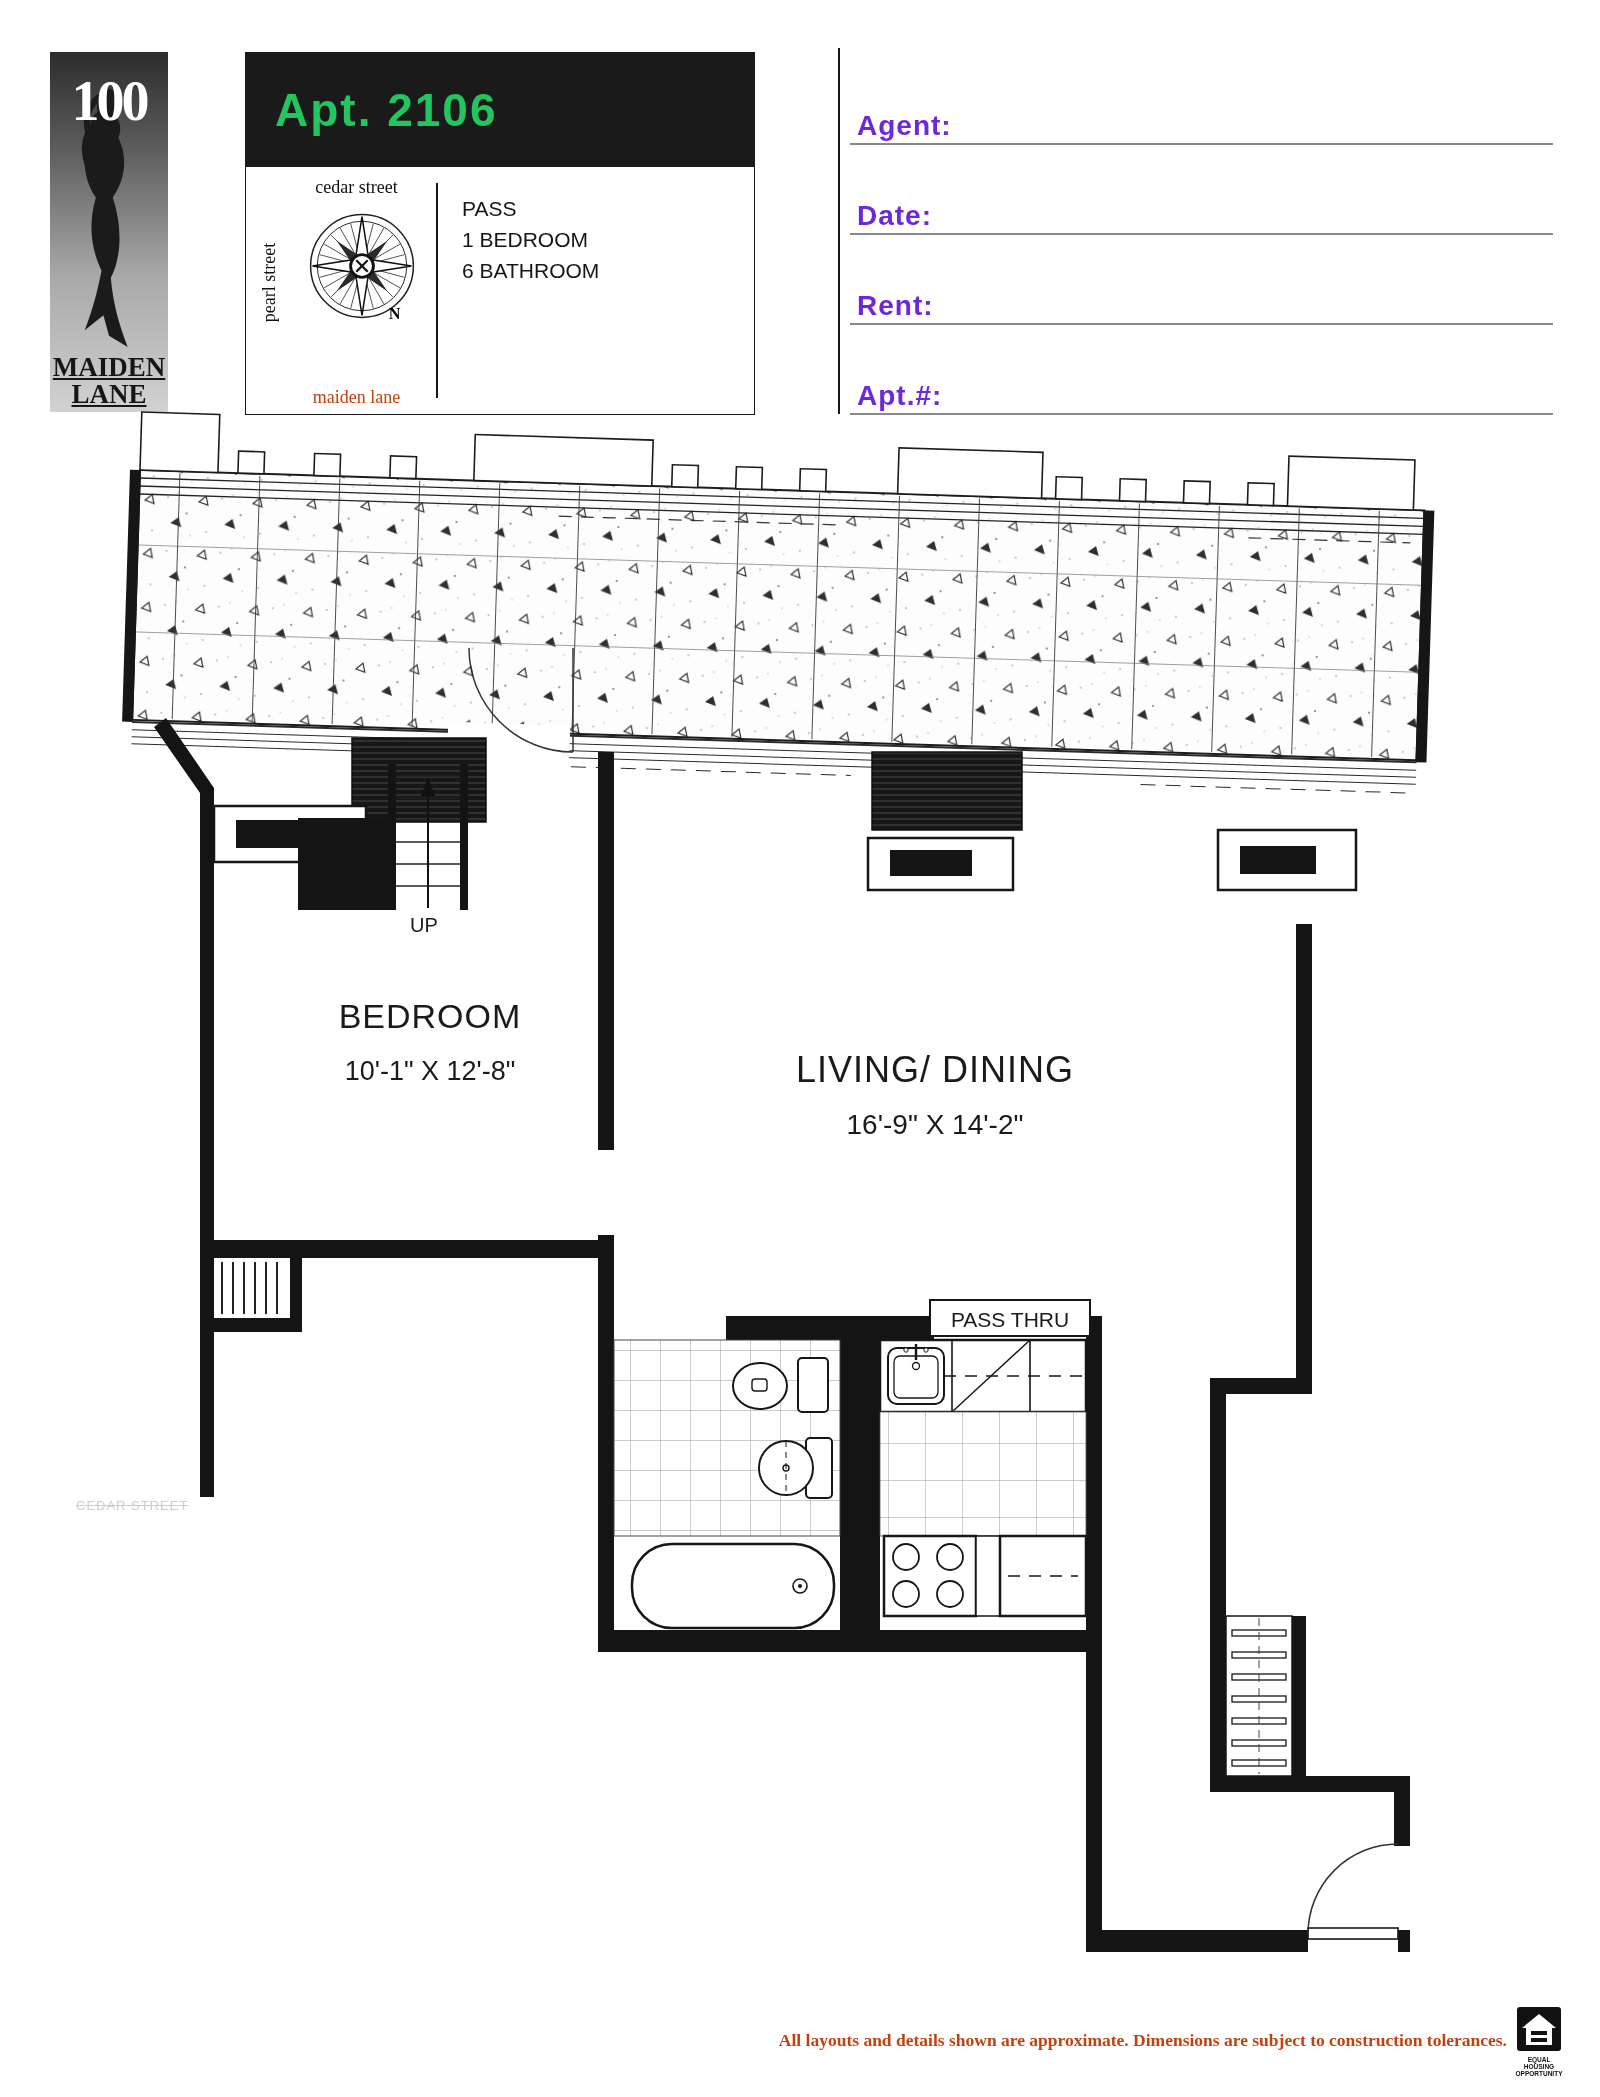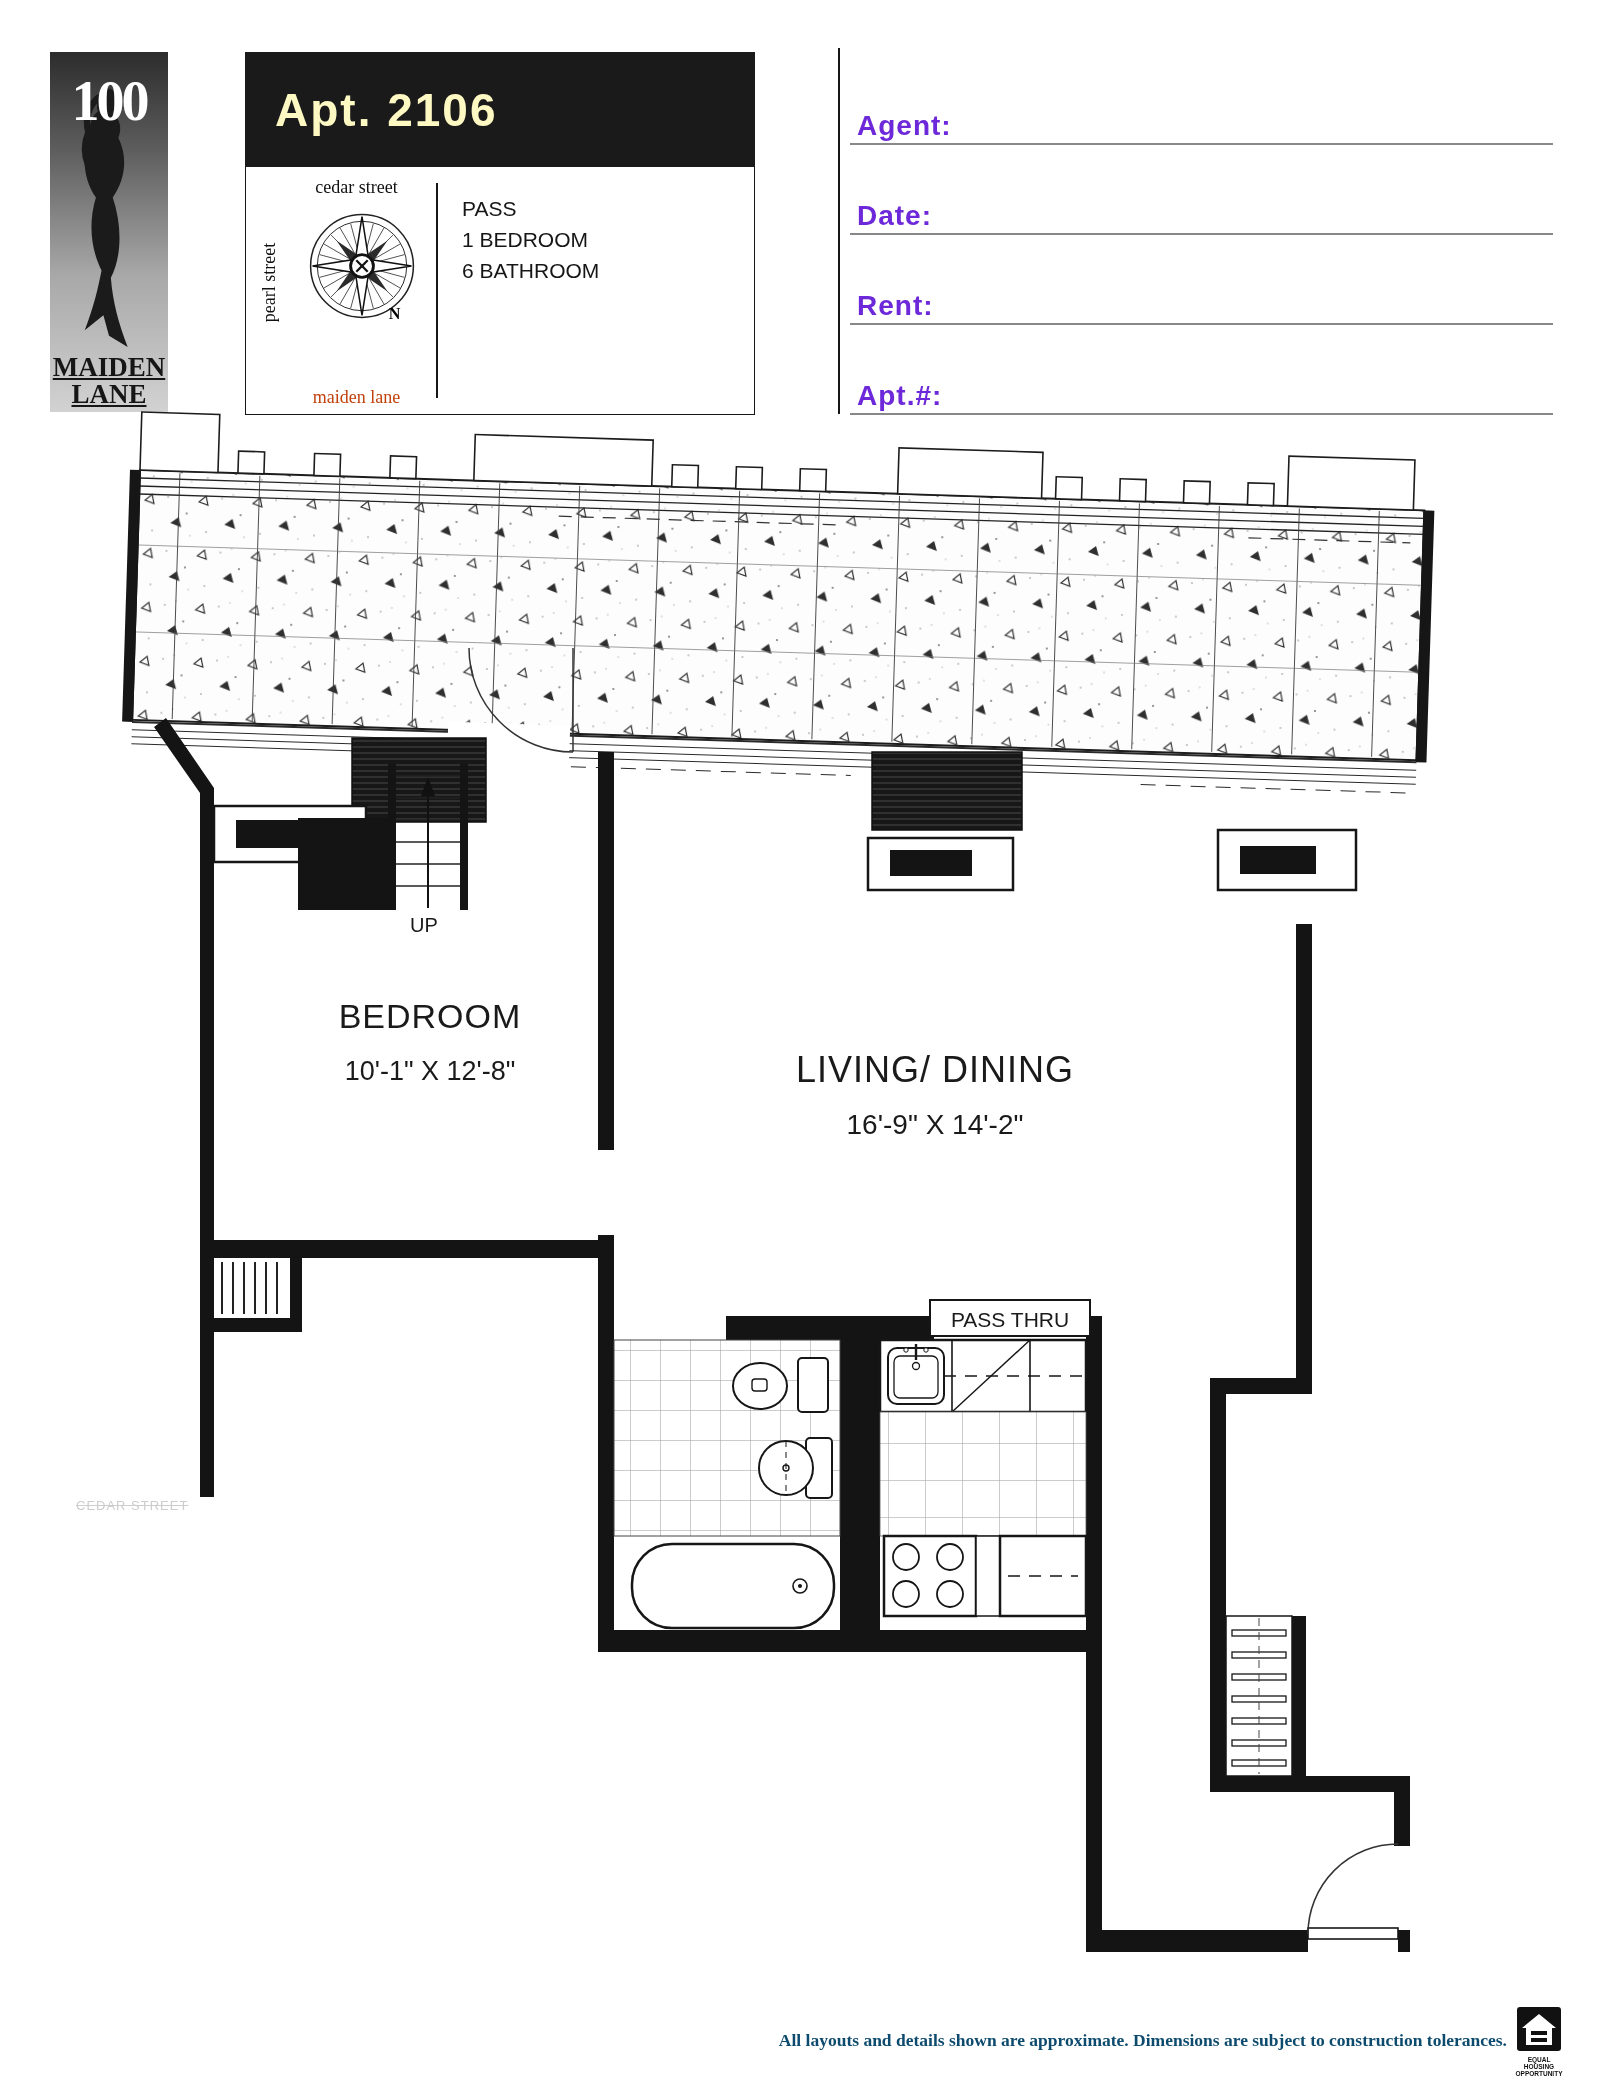--- a/index.html
+++ b/index.html
@@ -10,21 +10,21 @@
         background:linear-gradient(180deg,#2c2c2c 0%,#5f5f5f 28%,#a8a8a8 62%,#d2d2d2 100%);
         display:flex;flex-direction:column;align-items:center;}
   .logo-number{font-family:"Liberation Serif",serif;font-weight:bold;font-size:56px;
         color:#fff;letter-spacing:-3px;line-height:58px;margin-top:20px;z-index:2;}
   .logo-mermaid{position:absolute;top:28px;left:0;width:118px;height:280px;}
   .logo-name{position:absolute;bottom:4px;width:100%;text-align:center;
         font-family:"Liberation Serif",serif;font-weight:bold;font-size:27px;line-height:27px;
         color:#161616;letter-spacing:0px;text-decoration:underline;}
   
   .apt-card{position:absolute;left:245px;top:52px;width:510px;height:363px;}
-  .apt-card-title{height:115px;background:#1a1a1a;color:#fef9c3;font-size:46px;font-weight:bold;
+  .apt-card-title{height:115px;background:#1a1a1a;color:#22c55e;font-size:46px;font-weight:bold;
         letter-spacing:2px;display:flex;align-items:center;padding-left:30px;box-sizing:border-box;}
   .apt-card-body{position:relative;height:248px;border:1.5px solid #161616;border-top:none;box-sizing:border-box;background:#fff;}
   .compass-top{position:absolute;left:28px;top:10px;width:165px;text-align:center;
         font-family:"Liberation Serif",serif;font-size:18px;color:#111;}
   .compass-left{position:absolute;left:-52px;top:105px;width:150px;text-align:center;
         font-family:"Liberation Serif",serif;font-size:18px;color:#111;transform:rotate(-90deg);}
   .compass-bottom{position:absolute;left:28px;bottom:6px;width:165px;text-align:center;
         font-family:"Liberation Serif",serif;font-size:18px;color:#c2410c;}
   .compass-rose{position:absolute;left:57px;top:40px;width:118px;height:118px;}
   .card-divider{position:absolute;left:190px;top:16px;bottom:16px;width:1.5px;background:#161616;}
@@ -32,21 +32,21 @@
   
   .form-vline{position:absolute;left:838px;top:48px;width:2px;height:366px;background:#161616;}
   .form-label{position:absolute;left:857px;font-size:28px;font-weight:bold;letter-spacing:1px;color:#6d28d9;}
   .form-line{position:absolute;left:850px;width:703px;height:1.5px;background:#888;}
   
   .plan-svg{position:absolute;left:0;top:0;}
   .street-faint{position:absolute;left:76px;top:1498px;font-size:13px;letter-spacing:1px;
         color:#cdcdcd;text-decoration:line-through;}
   
   .disclaimer{position:absolute;left:500px;top:2030px;width:1007px;text-align:right;
-        font-family:"Liberation Serif",serif;font-weight:bold;font-size:17.5px;color:#0c4a6e;}
+        font-family:"Liberation Serif",serif;font-weight:bold;font-size:17.5px;color:#c2410c;}
   .eho{position:absolute;left:1514px;top:2006px;width:50px;text-align:center;}
   .eho-caption{font-size:6.5px;font-weight:bold;line-height:7px;color:#111;letter-spacing:0;}
 </style>
 </head>
 <body>
 
 <div class="page">
 
   <div class="logo">
     <svg class="logo-mermaid" viewBox="0 0 120 300">

